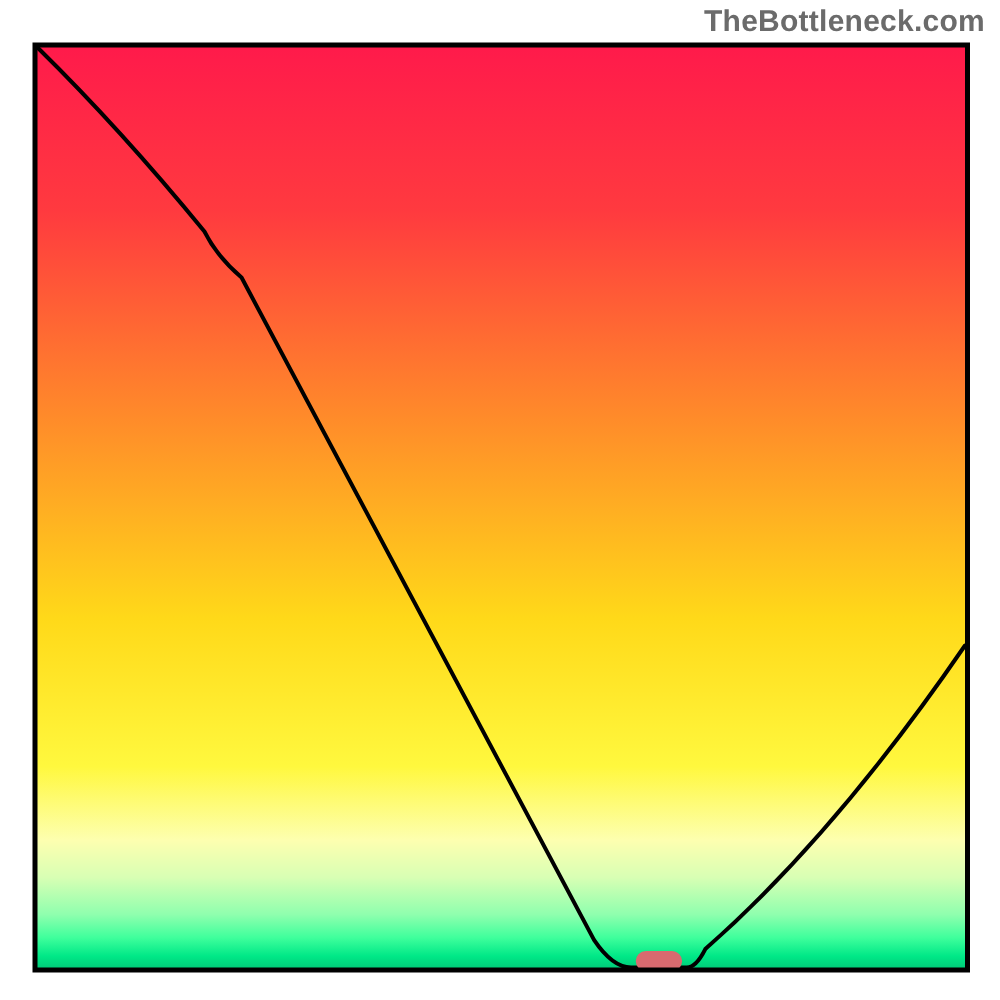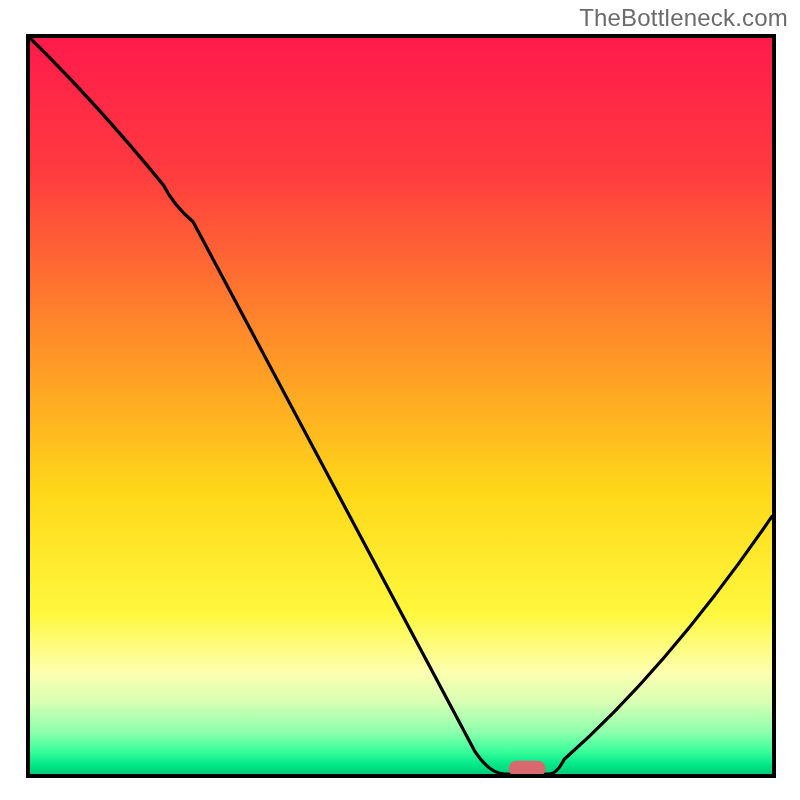--- a/index.html
+++ b/index.html
@@ -13,21 +13,21 @@
   .container {
     position: relative;
     width: 800px;
     height: 800px;
   }
   .watermark {
     position: absolute;
     top: 4px;
     right: 12px;
     font-size: 24px;
-    font-weight: 400;
+    font-weight: 700;
     color: #6b6b6b;
     letter-spacing: 0.2px;
     z-index: 10;
   }
   svg.chart {
     position: absolute;
     top: 0;
     left: 0;
   }
 </style>

